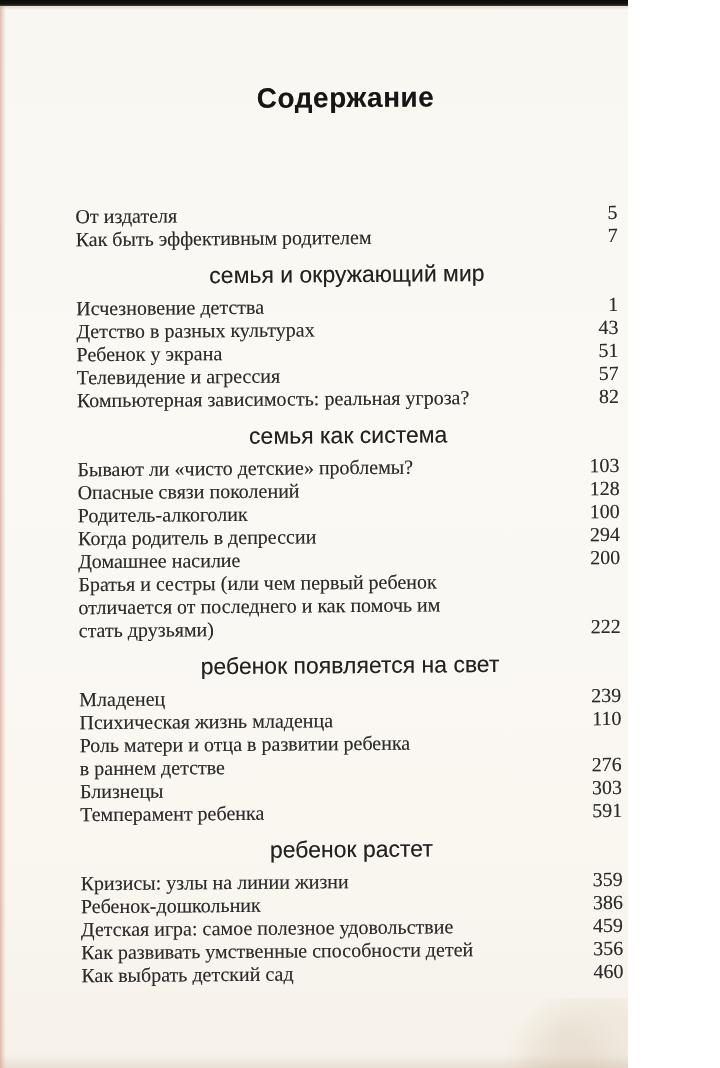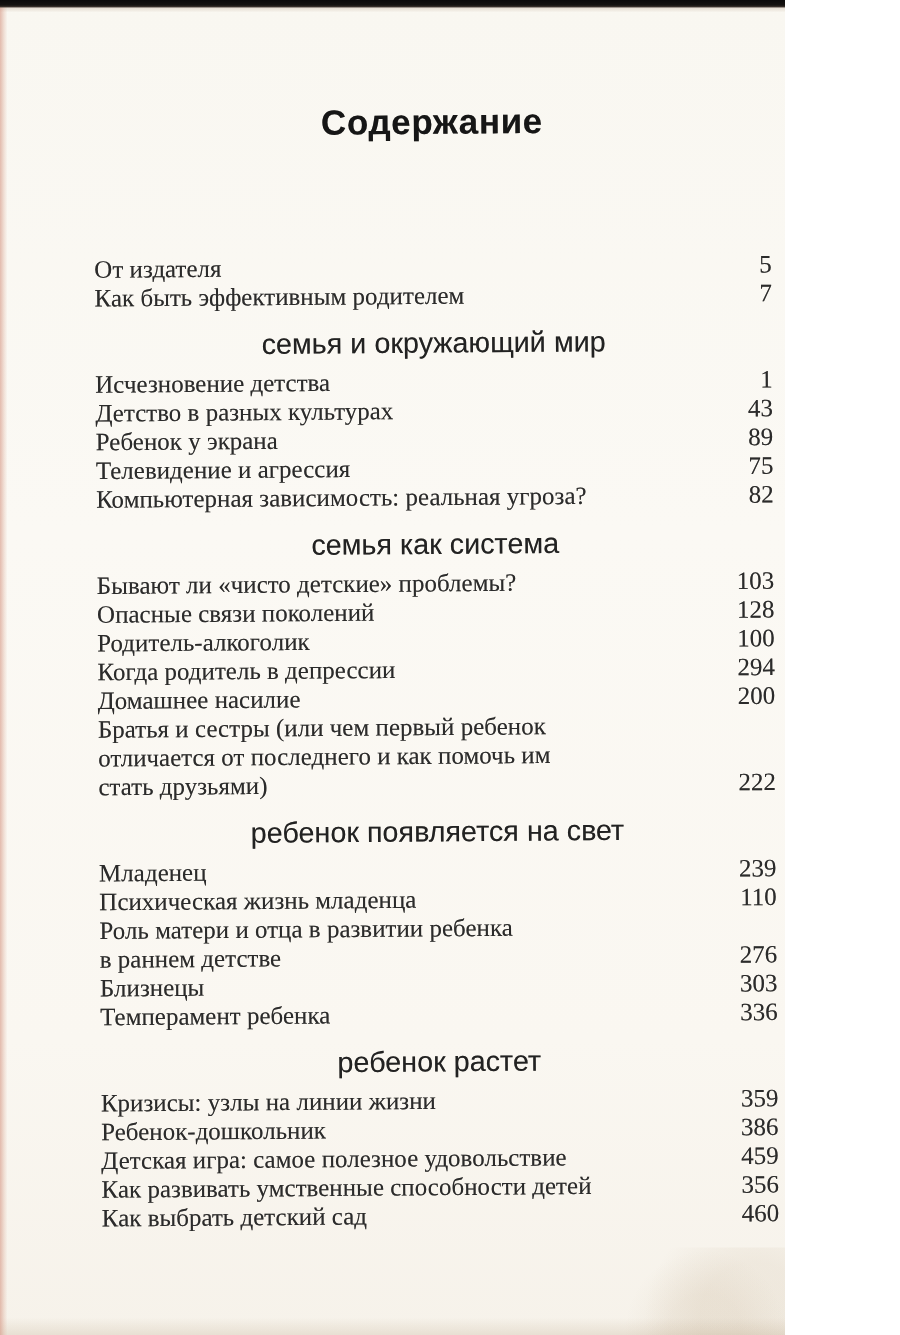--- a/index.html
+++ b/index.html
@@ -122,28 +122,28 @@
     <div class="lines">
             <div class="line">Детство в разных культурах</div>
           </div>
     <div class="page">43</div>
   </div>
 
   <div class="entry">
     <div class="lines">
             <div class="line">Ребенок у экрана</div>
           </div>
-    <div class="page">89</div>
+    <div class="page">51</div>
   </div>
 
   <div class="entry">
     <div class="lines">
             <div class="line">Телевидение и агрессия</div>
           </div>
-    <div class="page">75</div>
+    <div class="page">57</div>
   </div>
 
   <div class="entry">
     <div class="lines">
             <div class="line">Компьютерная зависимость: реальная угроза?</div>
           </div>
     <div class="page">82</div>
   </div>
 
   <div class="section-heading">семья как система</div>
@@ -220,21 +220,21 @@
     <div class="lines">
             <div class="line">Близнецы</div>
           </div>
     <div class="page">303</div>
   </div>
 
   <div class="entry">
     <div class="lines">
             <div class="line">Темперамент ребенка</div>
           </div>
-    <div class="page">336</div>
+    <div class="page">591</div>
   </div>
 
   <div class="section-heading">ребенок растет</div>
 
   <div class="entry">
     <div class="lines">
             <div class="line">Кризисы: узлы на линии жизни</div>
           </div>
     <div class="page">359</div>
   </div>

